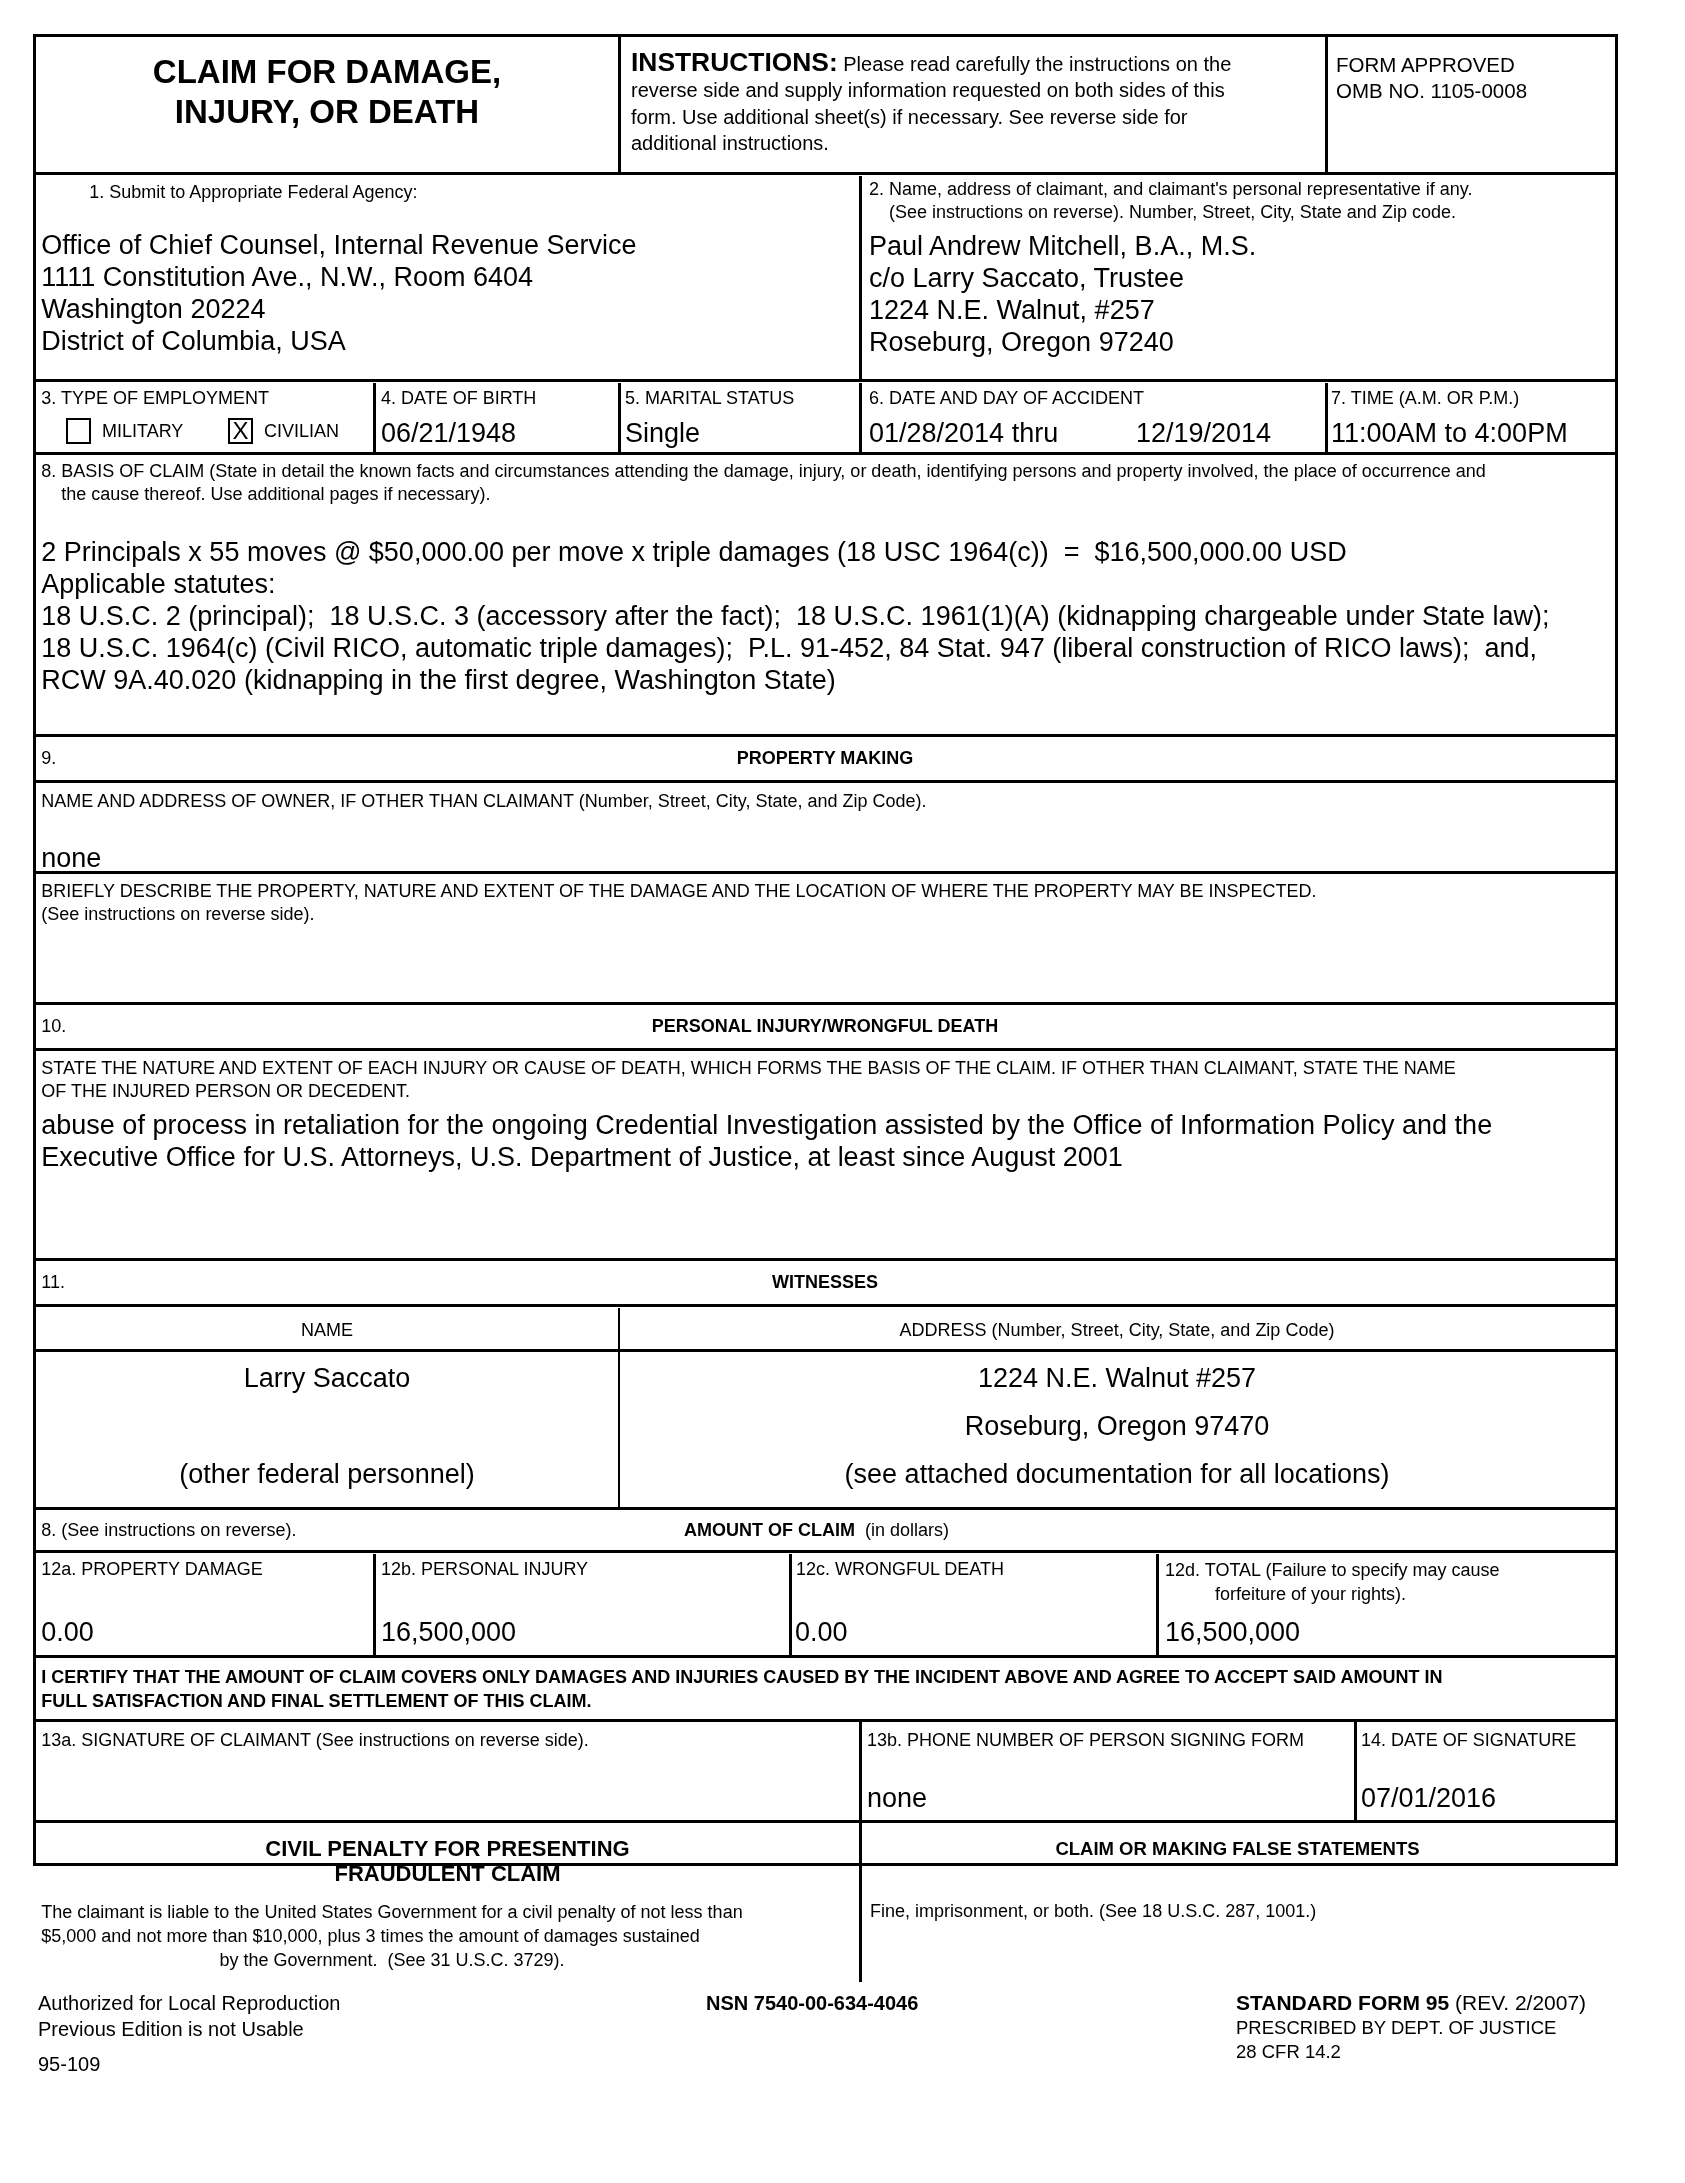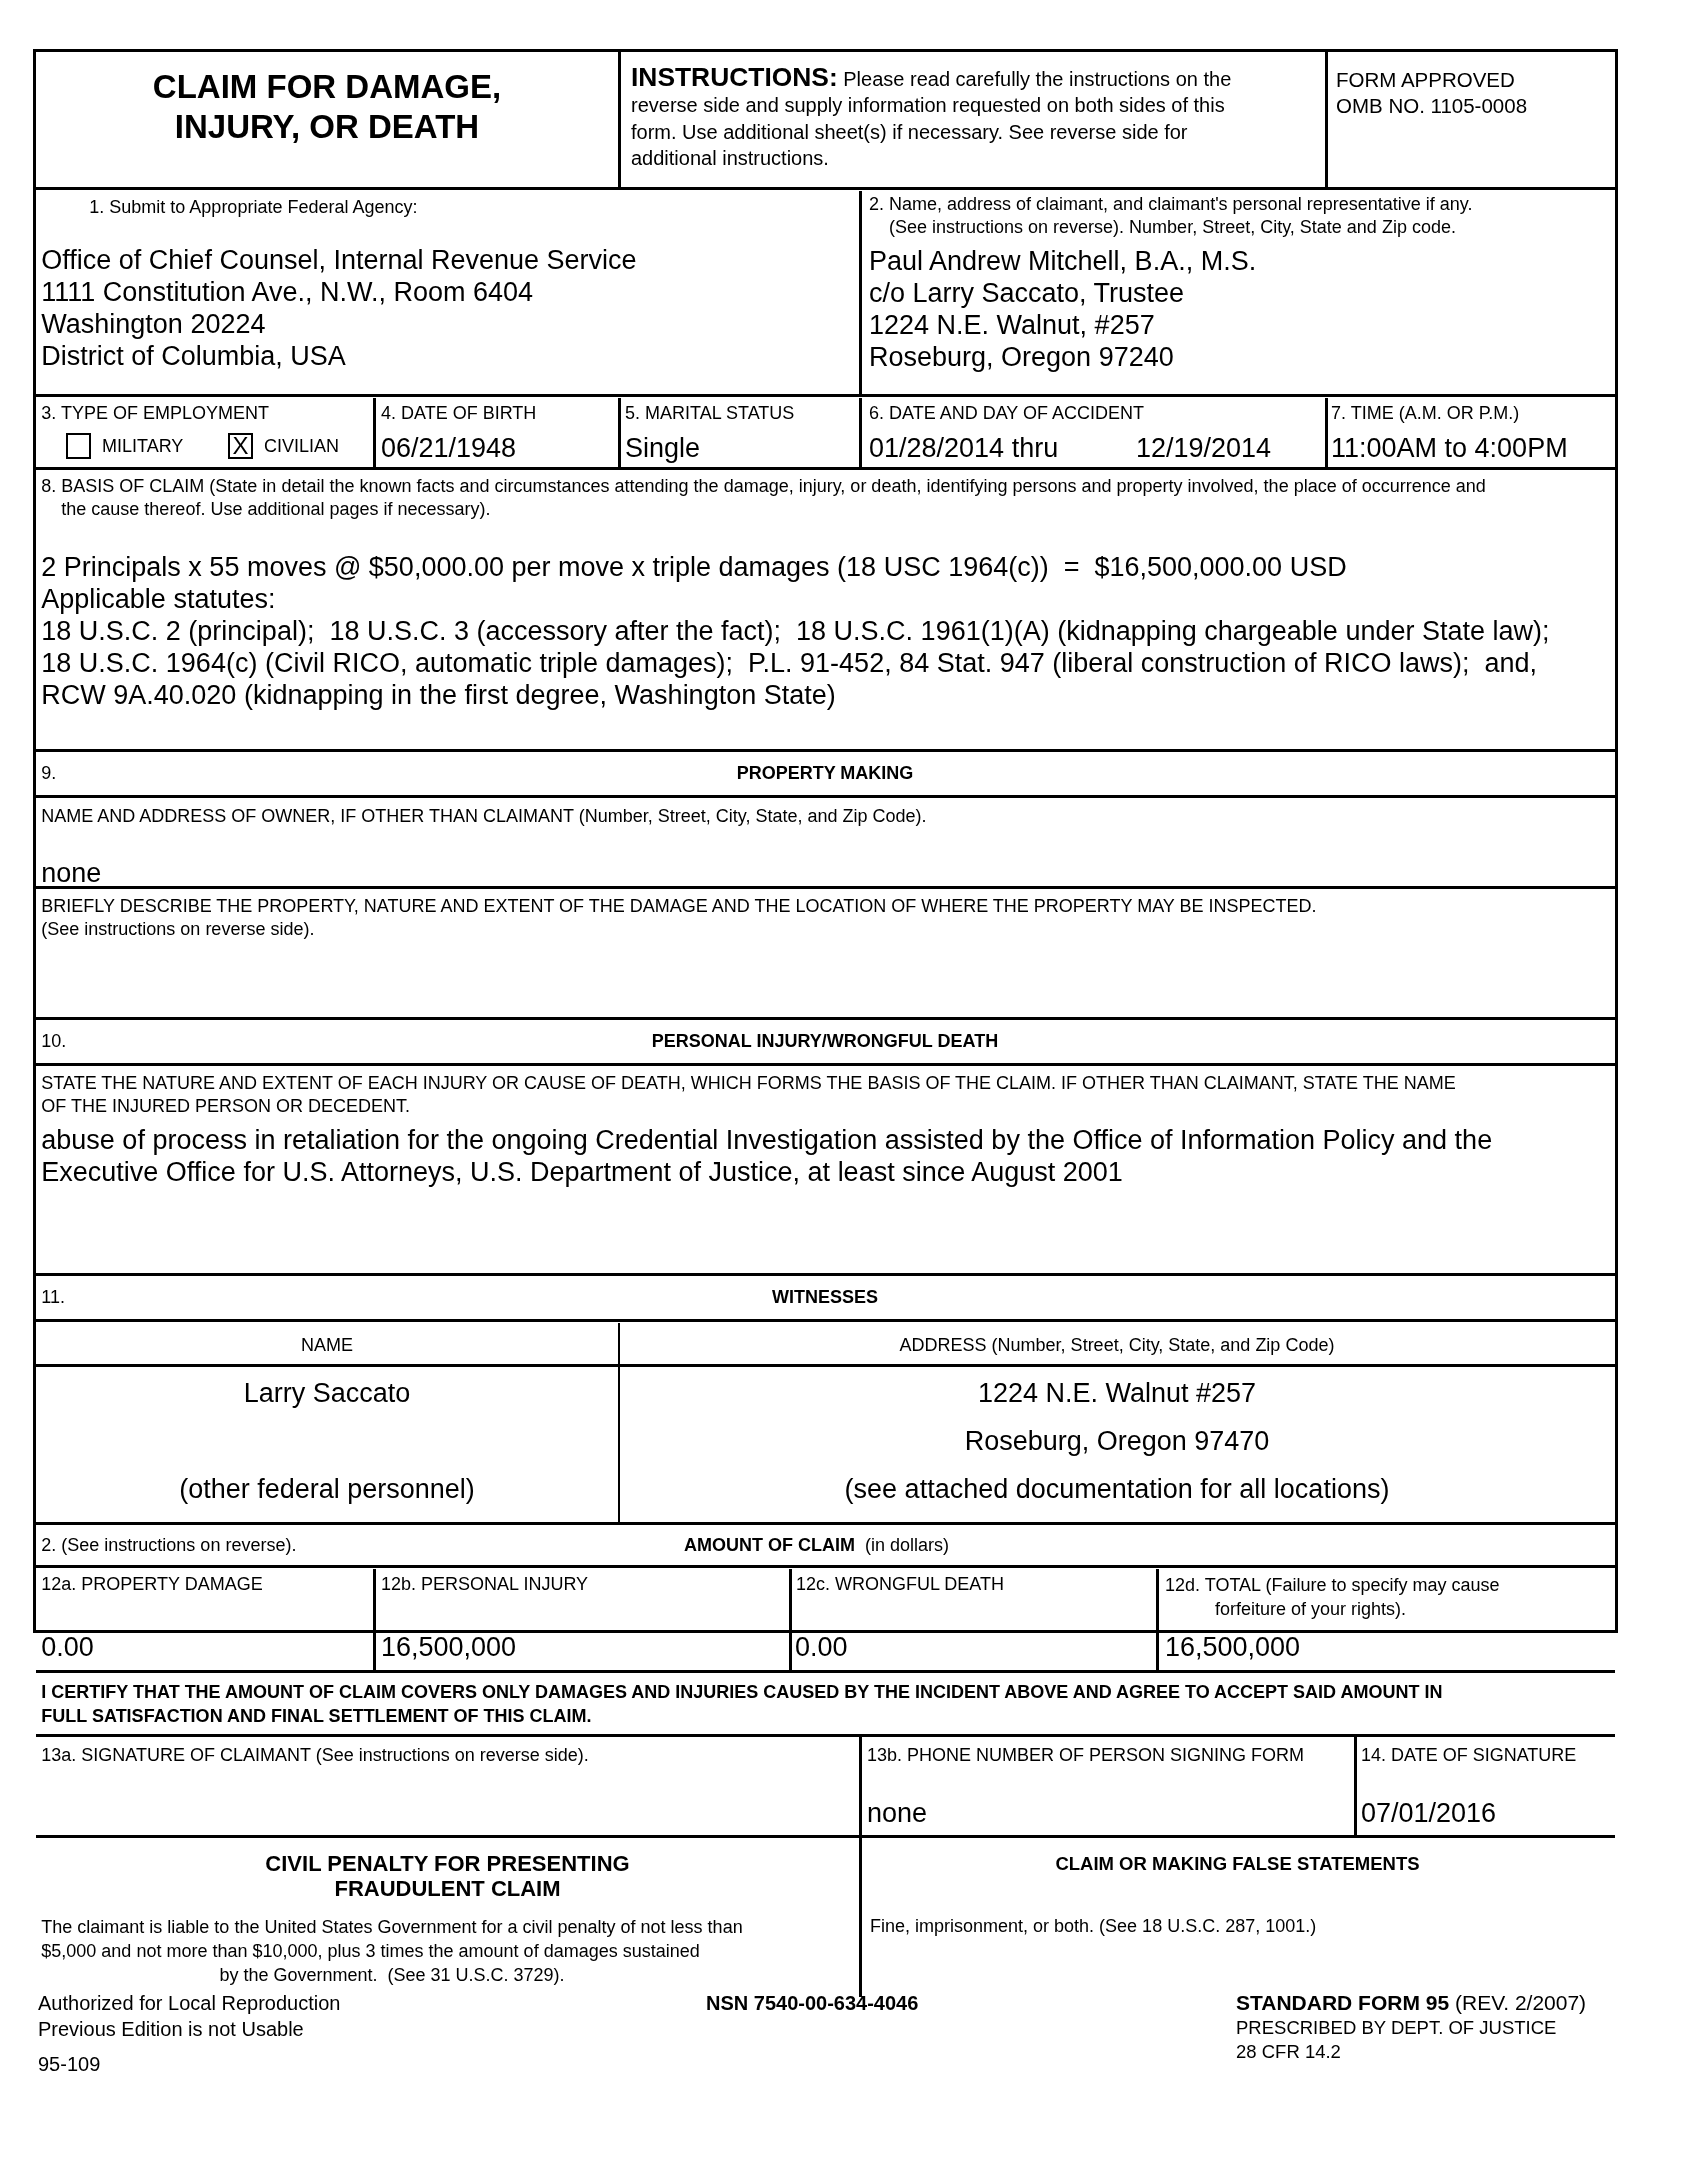--- a/index.html
+++ b/index.html
@@ -1,17 +1,17 @@
 <!DOCTYPE html>
 <html style="font-size:10.6px"><head>
 <meta charset="utf-8">
 <style>
   html, body { margin: 0; padding: 0; background: #ffffff; }
   body { width: 1685px; height: 2183px; position: relative; font-family: "Liberation Sans", sans-serif; color: #000; overflow: hidden; }
-  .form { position: absolute; left: 33px; top: 49px; width: 1585px; height: 1584px; border: 3.3px solid #000; box-sizing: border-box; }
+  .form { position: absolute; left: 33px; top: 34px; width: 1585px; height: 1832px; border: 3.3px solid #000; box-sizing: border-box; }
   .abs { position: absolute; }
   .hline { position: absolute; background: #000; height: 3.3px; }
   .vline { position: absolute; background: #000; width: 2.6px; }
   .vthin { position: absolute; background: #000; width: 2px; }
   .lbl { position: absolute; font-size: 18px; line-height: 22.5px; white-space: nowrap; }
   .val { position: absolute; font-size: 27px; line-height: 33px; white-space: nowrap; }
   .bold { font-weight: bold; }
   .center { text-align: center; }
   .title { font-size: 33px; line-height: 40px; font-weight: bold; text-align: center; }
   .checkbox { position: absolute; width: 25px; height: 26.4px; border: 2px solid #000; box-sizing: border-box; font-size: 24px; line-height: 22.5px; text-align: center; }
@@ -149,21 +149,21 @@
 
   <div class="val center" style="left:0; width:582px; top:1325px;">Larry Saccato</div>
   <div class="val center" style="left:584px; width:994px; top:1325px;">1224 N.E. Walnut #257</div>
   <div class="val center" style="left:0; width:582px; top:1373px;"></div>
   <div class="val center" style="left:584px; width:994px; top:1373px;">Roseburg, Oregon 97470</div>
   <div class="val center" style="left:0; width:582px; top:1421px;">(other federal personnel)</div>
   <div class="val center" style="left:584px; width:994px; top:1421px;">(see attached documentation for all locations)</div>
 
   <div class="hline" style="left:0; right:0; top:1470px;"></div>
 
-  <div class="lbl" style="left:5.3px; top:1482px;">2. (See instructions on reverse).</div>
+  <div class="lbl" style="left:5.3px; top:1482px;">8. (See instructions on reverse).</div>
   <div class="lbl" style="left:648px; top:1482px;"><span class="bold">AMOUNT OF CLAIM</span>&nbsp;&nbsp;<span>(in dollars)</span></div>
   <div class="hline" style="left:0; right:0; top:1513px;"></div>
 
   <div class="vline" style="left:337px; top:1517px; height:101px;"></div>
   <div class="vline" style="left:753px; top:1517px; height:101px;"></div>
   <div class="vline" style="left:1120px; top:1517px; height:101px;"></div>
 
   <div class="lbl" style="left:5.3px; top:1521px;">12a. PROPERTY DAMAGE</div>
   <div class="val" style="left:5.3px; top:1579px;">0.00</div>
 

